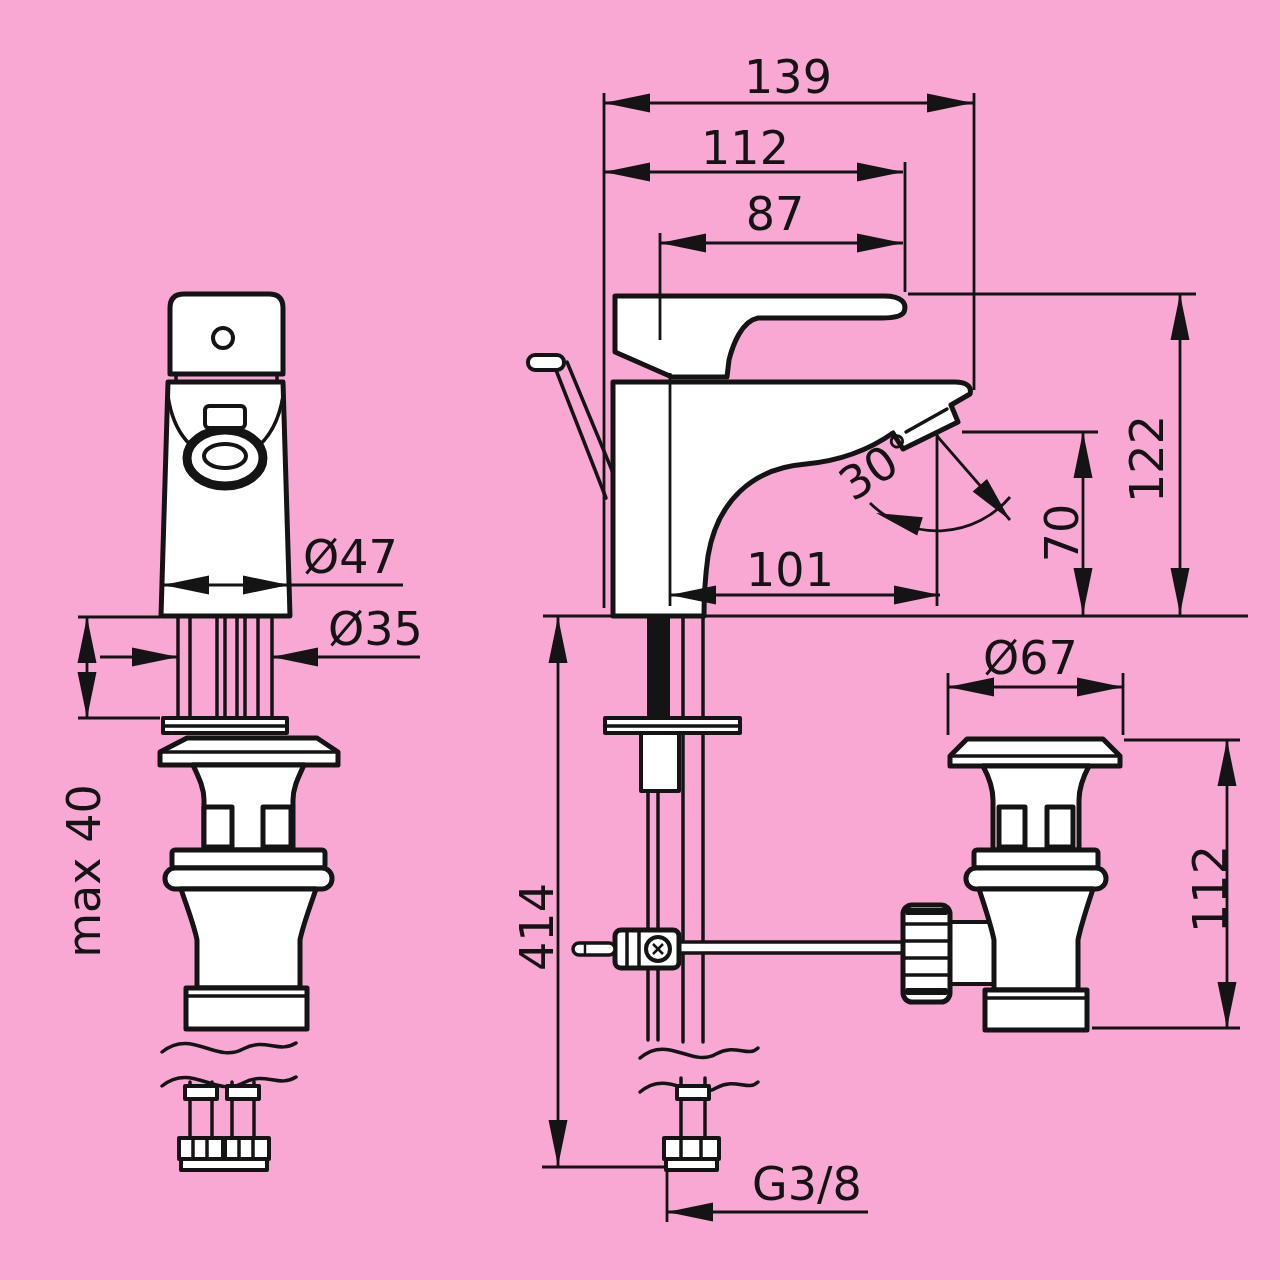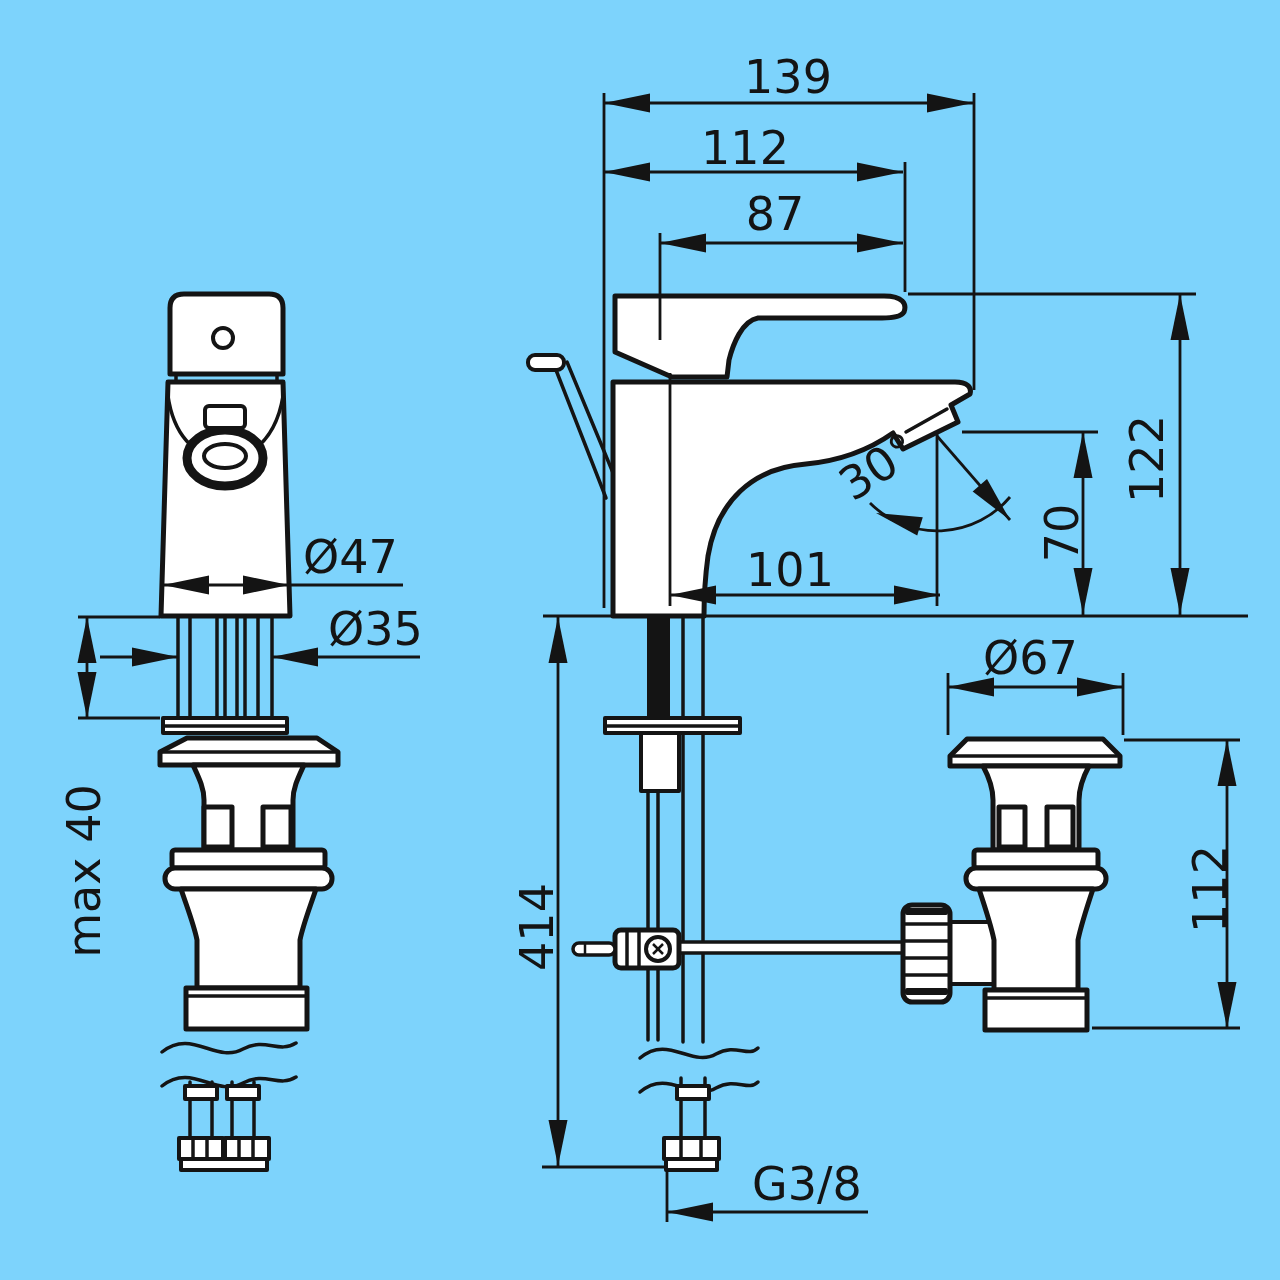--- a/index.html
+++ b/index.html
@@ -1,16 +1,16 @@
 <!DOCTYPE html>
 <html><head>
 <meta charset="utf-8">
 <style>
   html,body{margin:0;padding:0;background:#fff;}
-  .stage{width:1280px;height:1280px;position:relative;background:#7dd3fc;overflow:hidden;}
+  .stage{width:1280px;height:1280px;position:relative;background:#f9a8d4;overflow:hidden;}
   svg{display:block;}
   .part{fill:#fff;stroke:#141414;stroke-width:5;stroke-linejoin:round;stroke-linecap:round;}
   .part-thin{fill:none;stroke:#141414;stroke-width:3.5;stroke-linejoin:round;stroke-linecap:round;}
   .part-med{fill:#fff;stroke:#141414;stroke-width:4;stroke-linejoin:round;stroke-linecap:round;}
   .solid{fill:#141414;stroke:none;}
   .dim{fill:none;stroke:#141414;stroke-width:2.8;stroke-linecap:butt;}
   .arw{fill:#141414;stroke:none;}
   text{font-family:"DejaVu Sans","Liberation Sans",sans-serif;font-size:46px;fill:#141414;}
 </style>
 </head>

